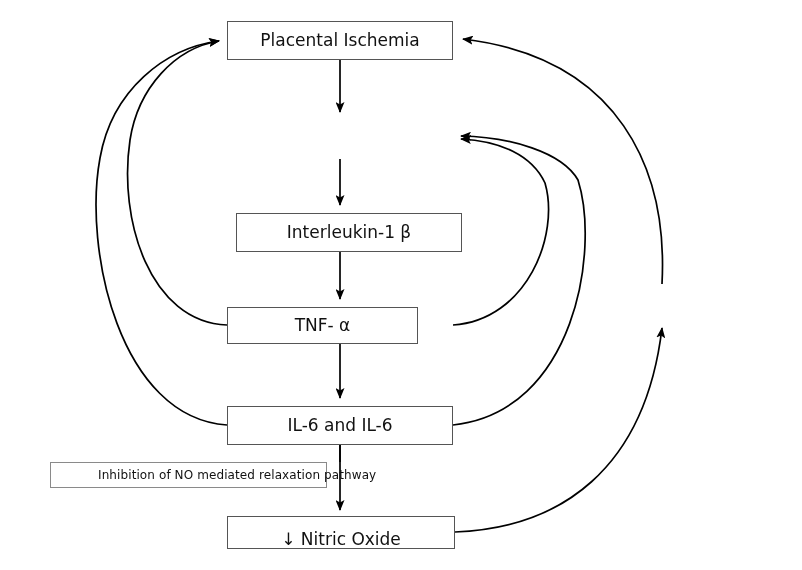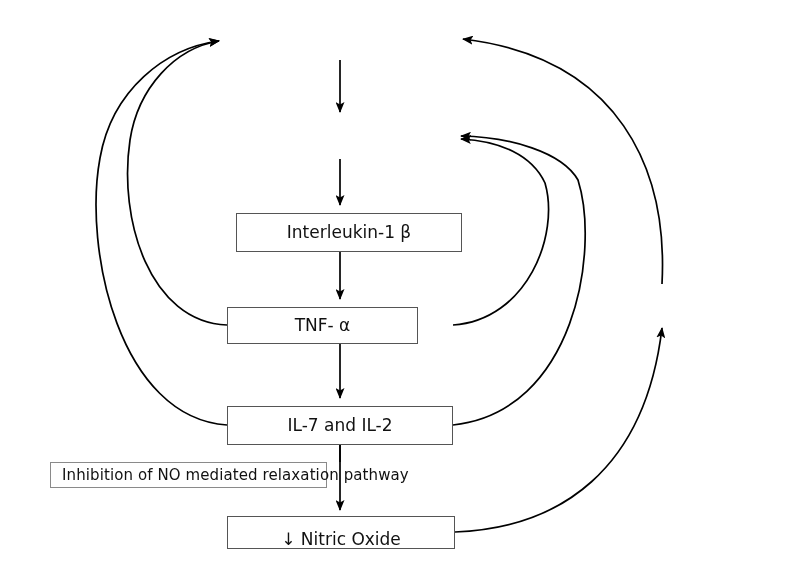--- a/index.html
+++ b/index.html
@@ -40,22 +40,23 @@
     font-size: 17px;
     line-height: 1;
     white-space: nowrap;
     color: #111111;
   }
   .node.annotation {
     border: 1px solid #8a8a8a;
     z-index: 4;
   }
   .node.annotation .node-label {
-    font-size: 15px;
+    font-size: 12px;
     letter-spacing: 0.1px;
+    margin-left: 36px;
   }
 
   
   #node-placental-ischemia { left: 227px; top: 21px;  width: 226px; height: 39px; }
   #node-endothelin-1       { left: 227px; top: 120px; width: 226px; height: 39px; }
   #node-interleukin-1b     { left: 236px; top: 213px; width: 226px; height: 39px; }
   #node-tnf-alpha          { left: 227px; top: 307px; width: 191px; height: 37px; }
   #node-il6-il2            { left: 227px; top: 406px; width: 226px; height: 39px; }
   #node-nitric-oxide       { left: 227px; top: 516px; width: 228px; height: 33px; align-items: flex-end; }
   #node-vasodilatation     { left: 575px; top: 284px; width: 175px; height: 36px; }
@@ -88,32 +89,35 @@
       <path d="M453,425 C575,412 600,250 578,180 C562,152 510,137 461,136" marker-end="url(#arrowhead)"></path>
 
       <path d="M455,532 C560,528 645,470 662,328" marker-end="url(#arrowhead)"></path>
 
       <path d="M662,284 C668,170 620,58 463,39" marker-end="url(#arrowhead)"></path>
 
       <path d="M340,445 L340,462" stroke-width="1.7"></path>
     </g>
   </svg>
 
+  <div class="node" id="node-placental-ischemia">
+    <span class="node-label">Placental Ischemia</span>
+  </div>
 
 
   <div class="node" id="node-interleukin-1b">
     <span class="node-label">Interleukin-1 β</span>
   </div>
 
   <div class="node" id="node-tnf-alpha">
     <span class="node-label">TNF- α</span>
   </div>
 
   <div class="node" id="node-il6-il2">
-    <span class="node-label">IL-7 and IL-2</span>
+    <span class="node-label">IL-6 and IL-6</span>
   </div>
 
   <div class="node" id="node-nitric-oxide">
     <span class="node-label">↓ Nitric Oxide</span>
   </div>
 
 
   <div class="node annotation" id="node-annotation-no">
     <span class="node-label">Inhibition of NO mediated relaxation pathway</span>
   </div>

